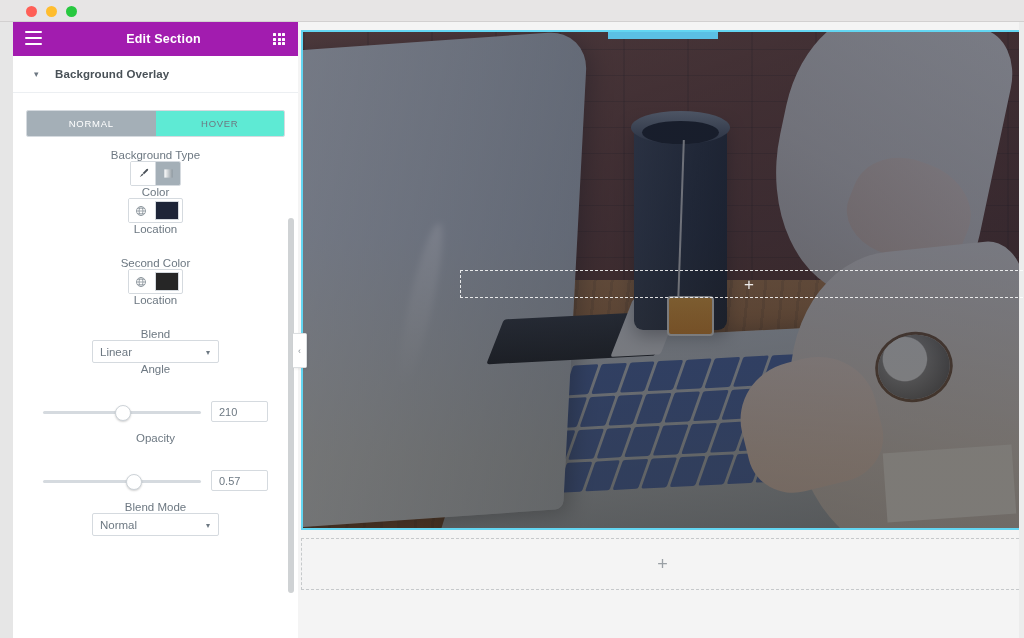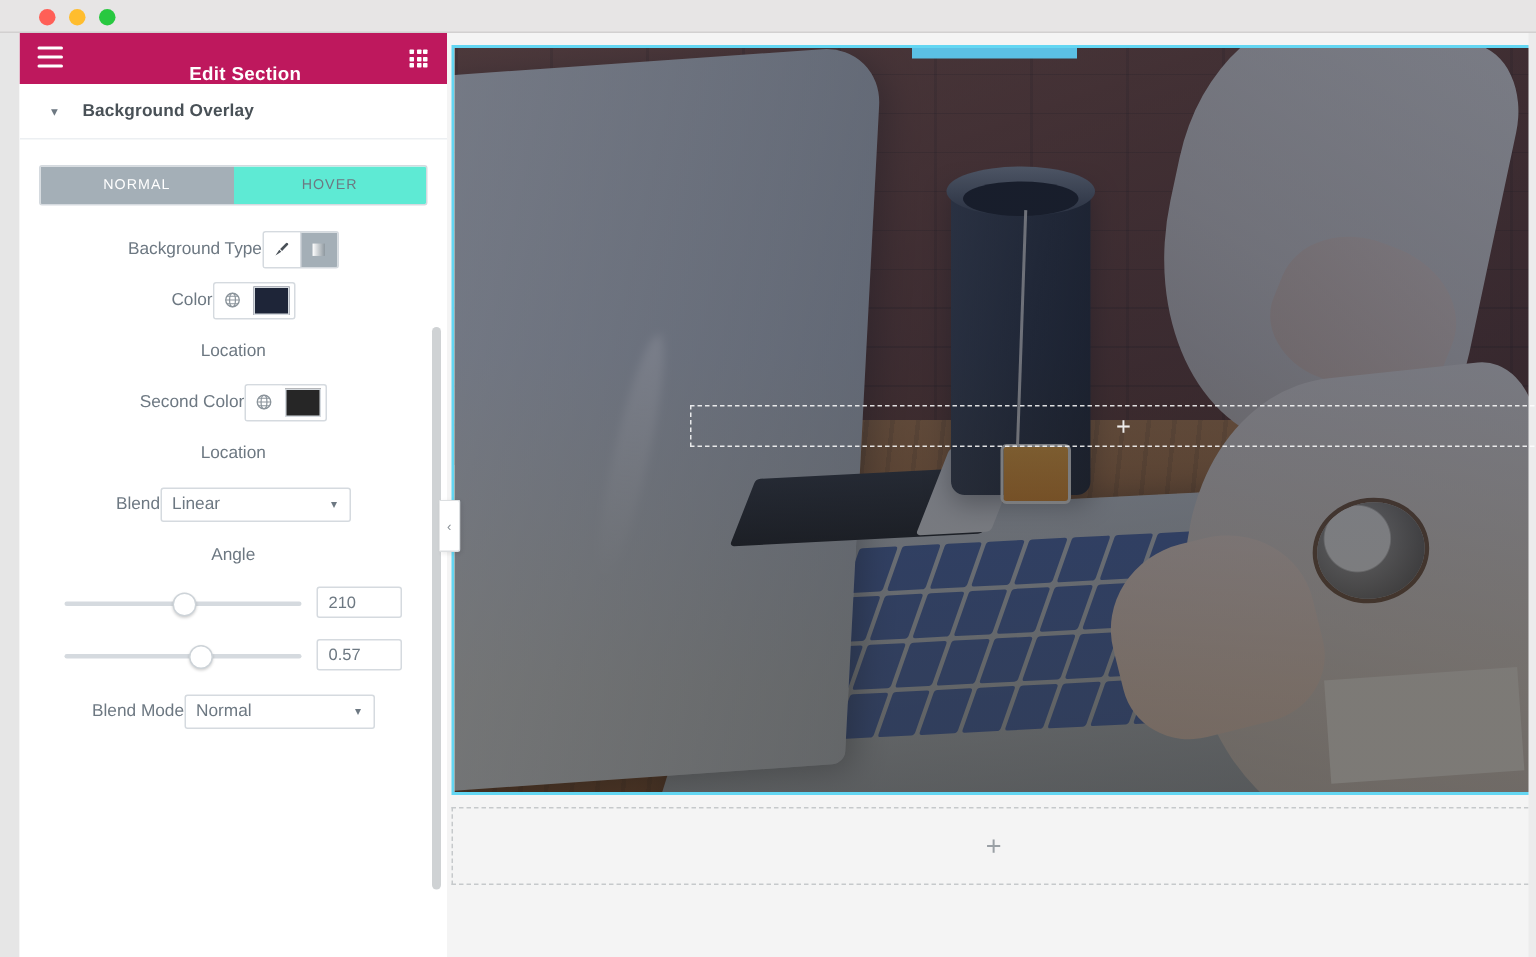--- a/index.html
+++ b/index.html
@@ -33,22 +33,22 @@
   
   .panel {
     position: absolute; left: 13px; top: 22px;
     width: 285px; height: 616px;
     background: #ffffff;
     overflow: hidden;
   }
   .panel-header {
     position: relative;
     height: 34px;
-    background: #be185d;
-    display: flex; align-items: flex-end;
+    background: #a21caf;
+    display: flex; align-items: center;
     color: #fff;
     padding-left: 16px;
   }
   .hamburger {
     position: absolute; left: 12px; top: 9px;
     width: 17px; height: 14px;
     display: flex; flex-direction: column; justify-content: space-between;
     cursor: pointer;
   }
   .hamburger i { display: block; height: 2px; background: #ffffff; border-radius: 1px; }
@@ -86,23 +86,24 @@
     line-height: 1;
   }
   .section-head .stitle {
     font-size: 11.5px; font-weight: bold; color: #495157;
     letter-spacing: .1px;
   }
 
   .controls { padding: 0 18px 0 17px; }
 
   .row {
-    display: flex; align-items: center; justify-content: center;
+    display: flex; align-items: center; justify-content: flex-start;
     min-height: 34px;
     padding: 0 12px 0 13px;
+    flex-direction: column;
   }
   .row .label {
     font-size: 11.5px; color: #6d7882;
   }
 
   
   .tabs {
     margin: 17px 13px 12px 13px;
     display: flex;
     border: 1px solid #d5dadf;
@@ -535,20 +536,23 @@
           <span class="label">Angle</span>
         </div>
         <div class="slider-row">
           <div class="slider">
             <div class="track"></div>
             <div class="knob" id="knob3" style="left: 50%;"></div>
           </div>
           <div class="numbox">210</div>
         </div>
 
+        <div class="row">
+          <span class="label">Opacity</span>
+        </div>
         <div class="slider-row">
           <div class="slider">
             <div class="track"></div>
             <div class="knob" id="knob4" style="left: 57%;"></div>
           </div>
           <div class="numbox">0.57</div>
         </div>
 
 
         <div class="row">

